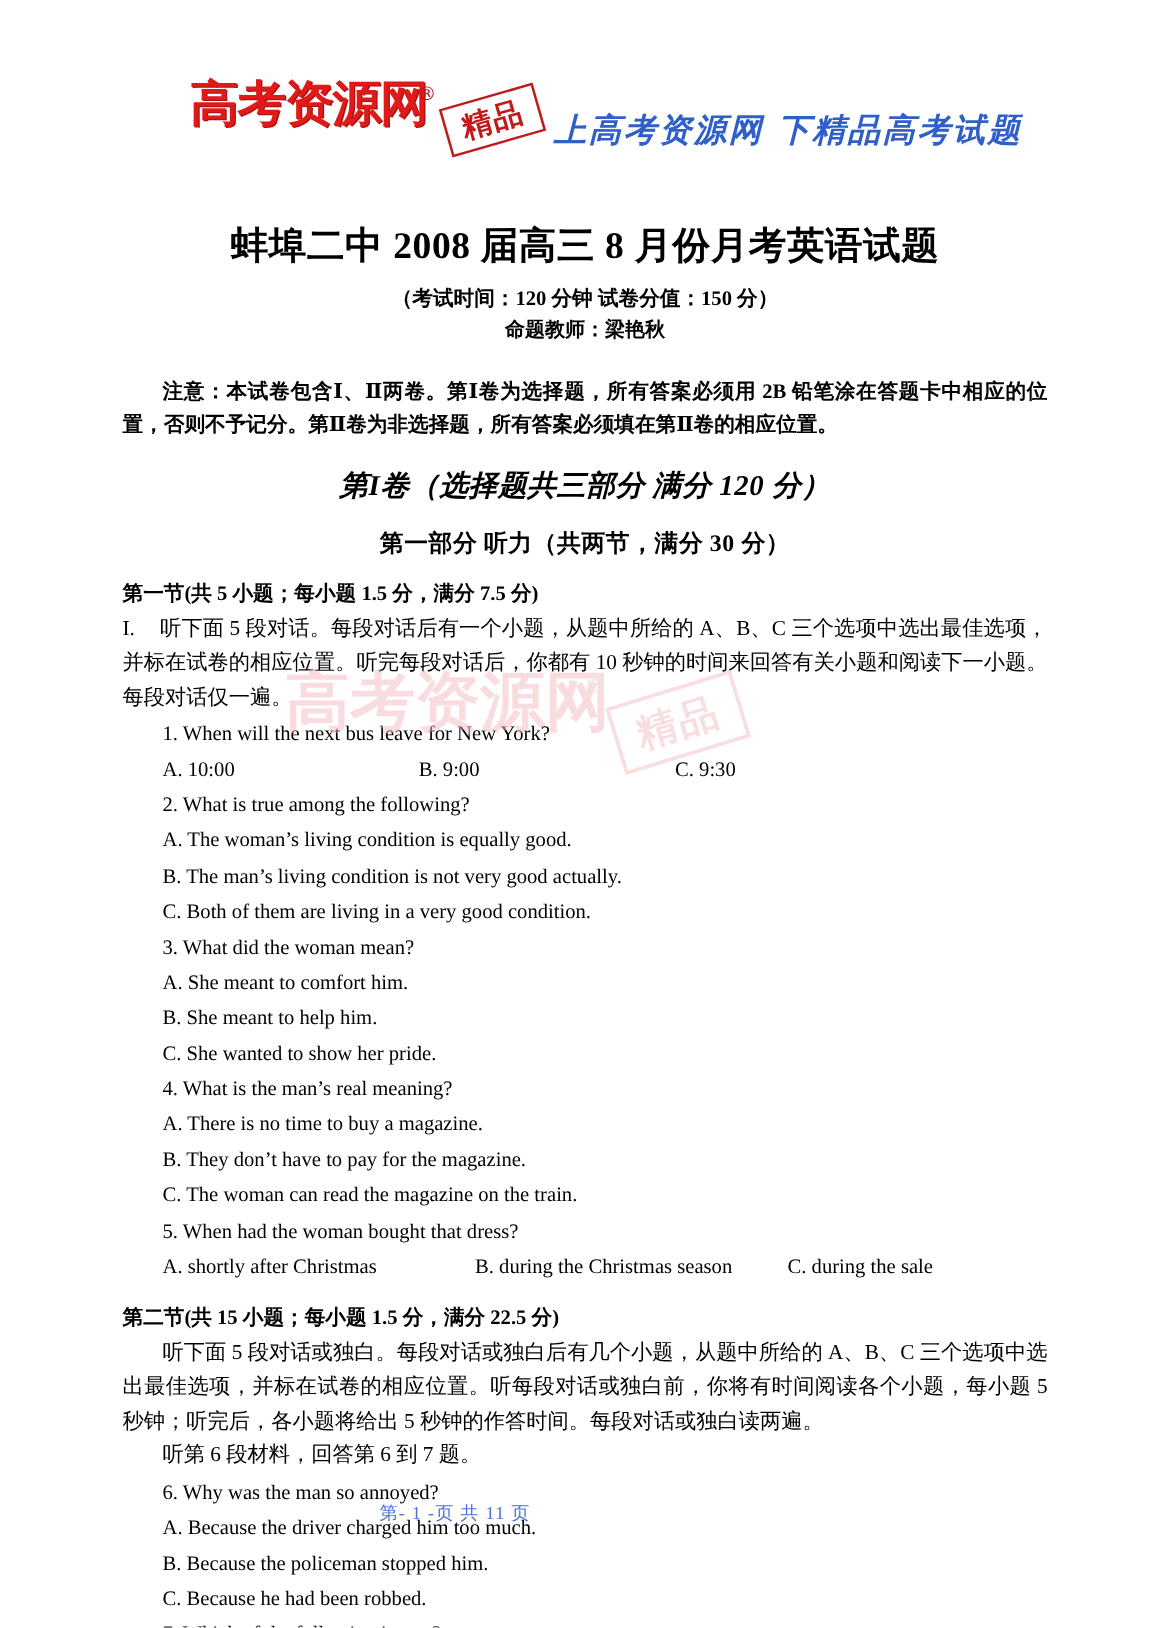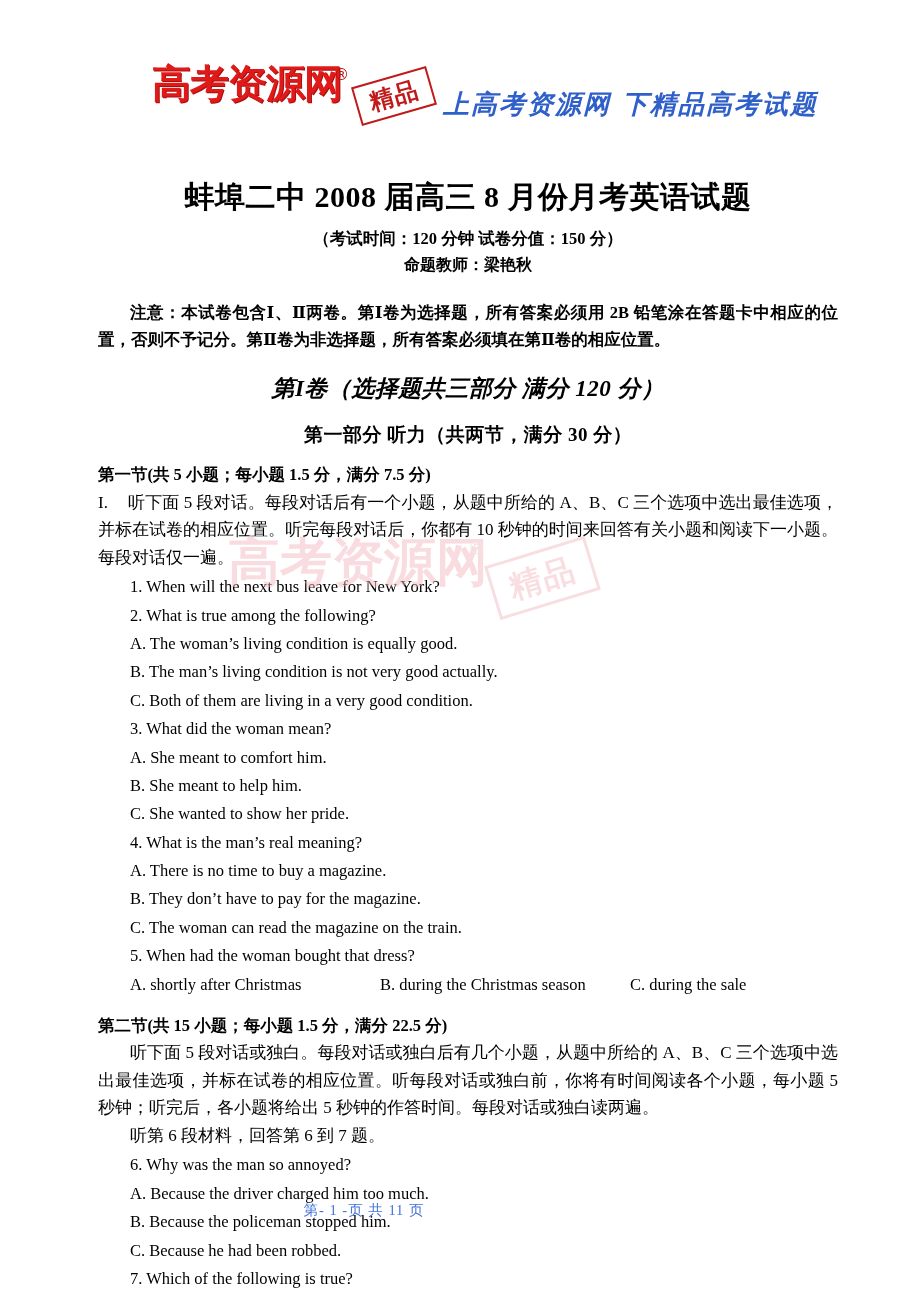--- a/index.html
+++ b/index.html
@@ -302,20 +302,21 @@
     <div class="notice">注意：本试卷包含Ⅰ、Ⅱ两卷。第Ⅰ卷为选择题，所有答案必须用 2B 铅笔涂在答题卡中相应的位置，否则不予记分。第Ⅱ卷为非选择题，所有答案必须填在第Ⅱ卷的相应位置。</div>
 
     <div class="section-head-1">第I卷（选择题共三部分    满分 120 分）</div>
     <div class="section-head-2">第一部分 听力（共两节，满分 30 分）</div>
 
     <div class="part-head">第一节(共 5 小题；每小题 1.5 分，满分 7.5 分)</div>
     <div class="para hang"><span class="lead">I.</span><span>听下面 5 段对话。每段对话后有一个小题，从题中所给的 A、B、C 三个选项中选出最佳选项，并标在试卷的相应位置。听完每段对话后，你都有 10 秒钟的时间来回答有关小题和阅读下一小题。每段对话仅一遍。</span></div>
 
     <div class="qlist" id="s1-list">
         <div class="qline">1. When will the next bus leave for New York?</div>
+        <div class="qline"><span class="opt-col">A. 10:00</span><span class="opt-col">B. 9:00</span><span class="opt-col" style="min-width: 0px;">C. 9:30</span></div>
         <div class="qline">2. What is true among the following?</div>
         <div class="qline">A. The woman’s living condition is equally good.</div>
         <div class="qline">B. The man’s living condition is not very good actually.</div>
         <div class="qline">C. Both of them are living in a very good condition.</div>
         <div class="qline">3. What did the woman mean?</div>
         <div class="qline">A. She meant to comfort him.</div>
         <div class="qline">B. She meant to help him.</div>
         <div class="qline">C. She wanted to show her pride.</div>
         <div class="qline">4. What is the man’s real meaning?</div>
         <div class="qline">A. There is no time to buy a magazine.</div>

